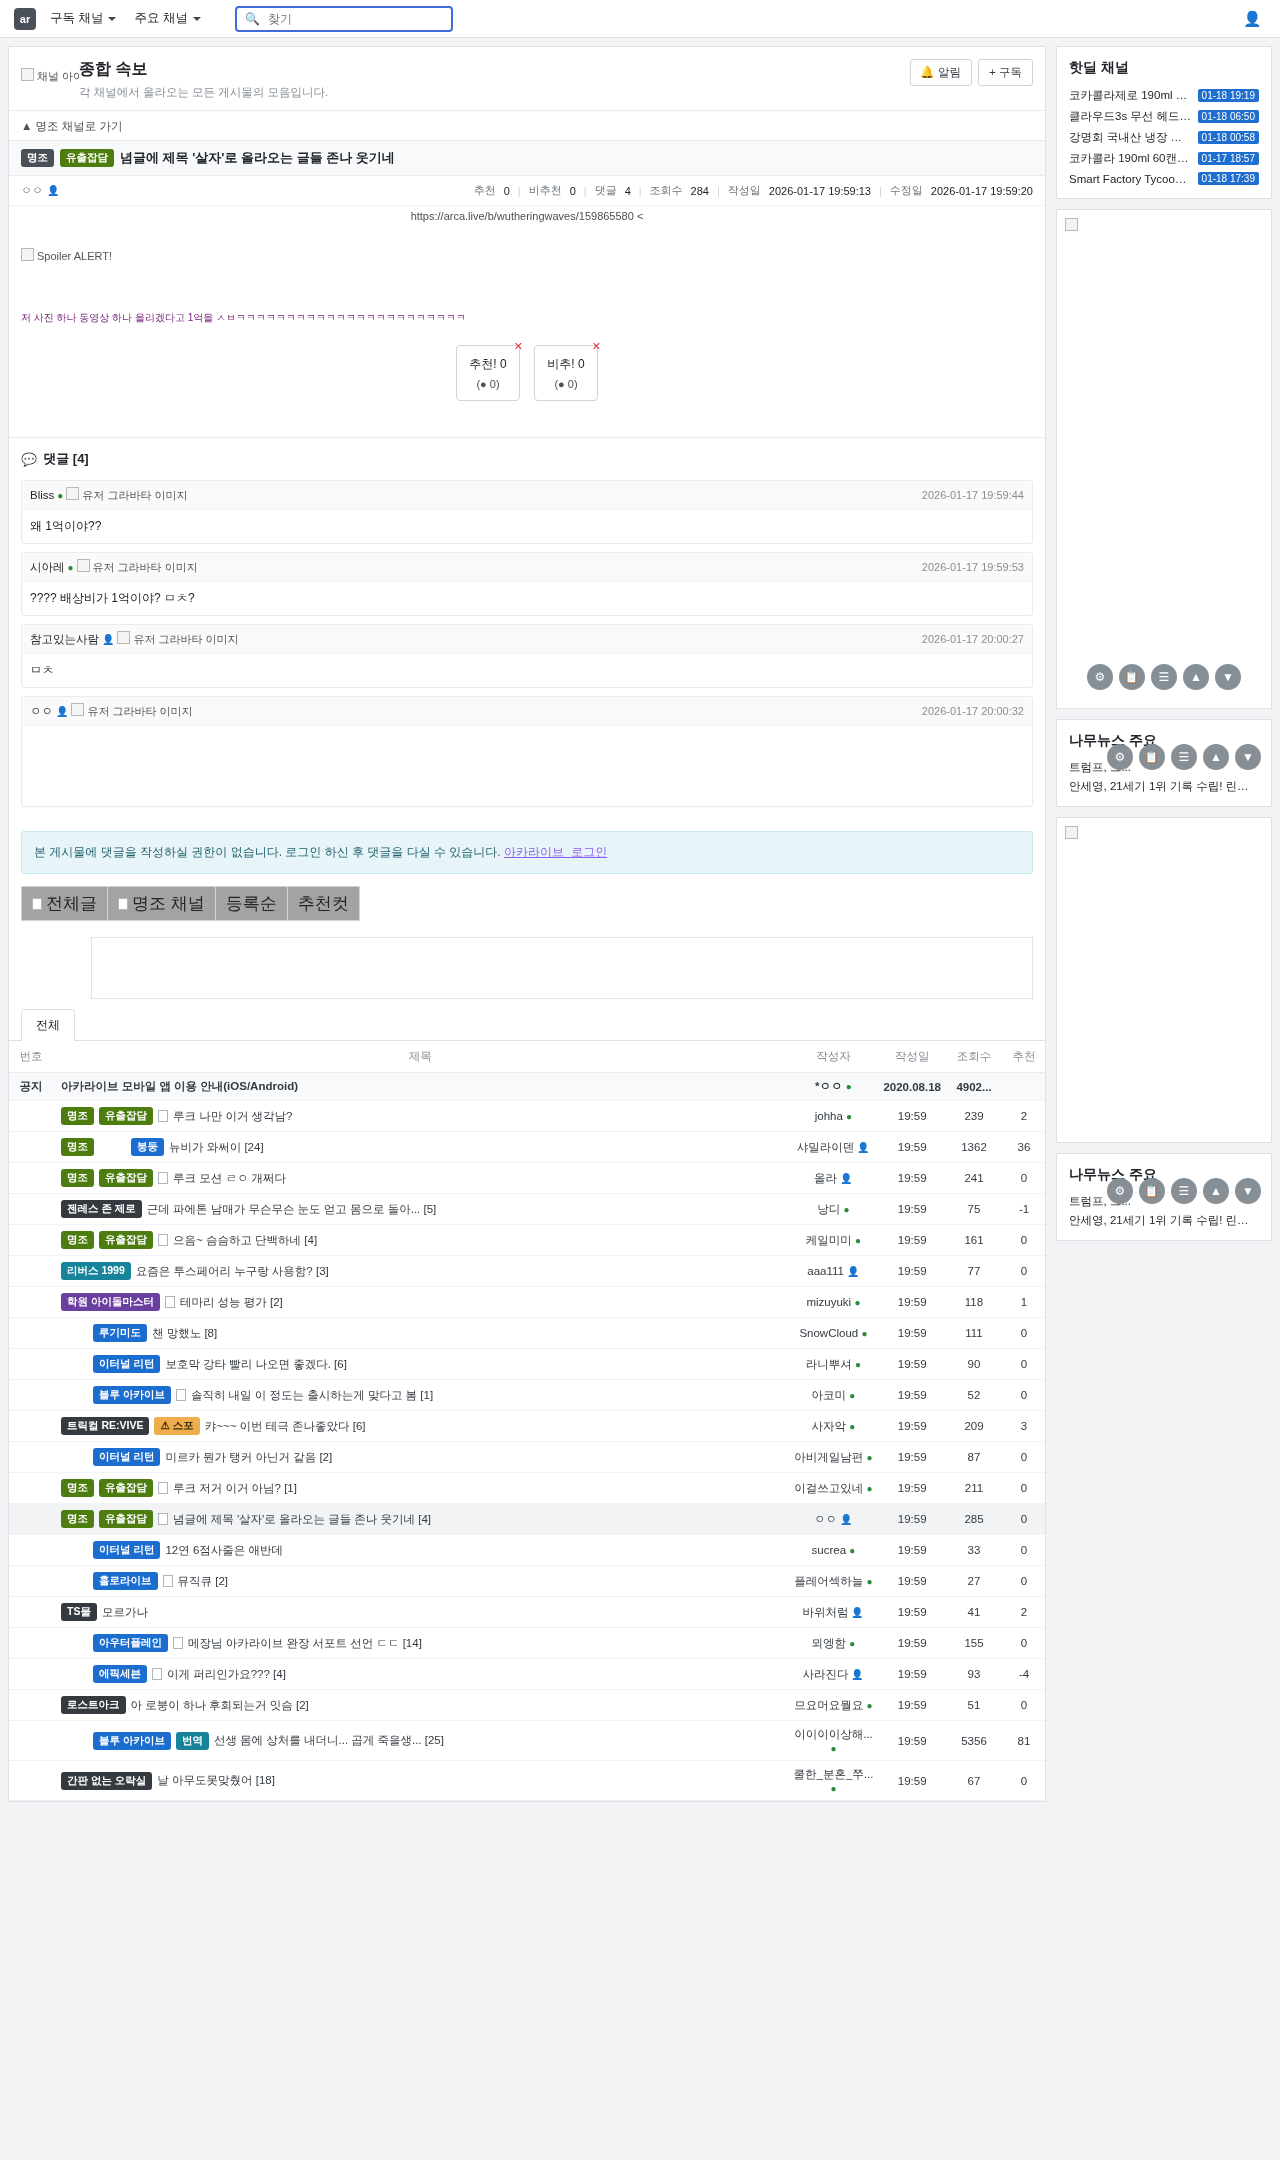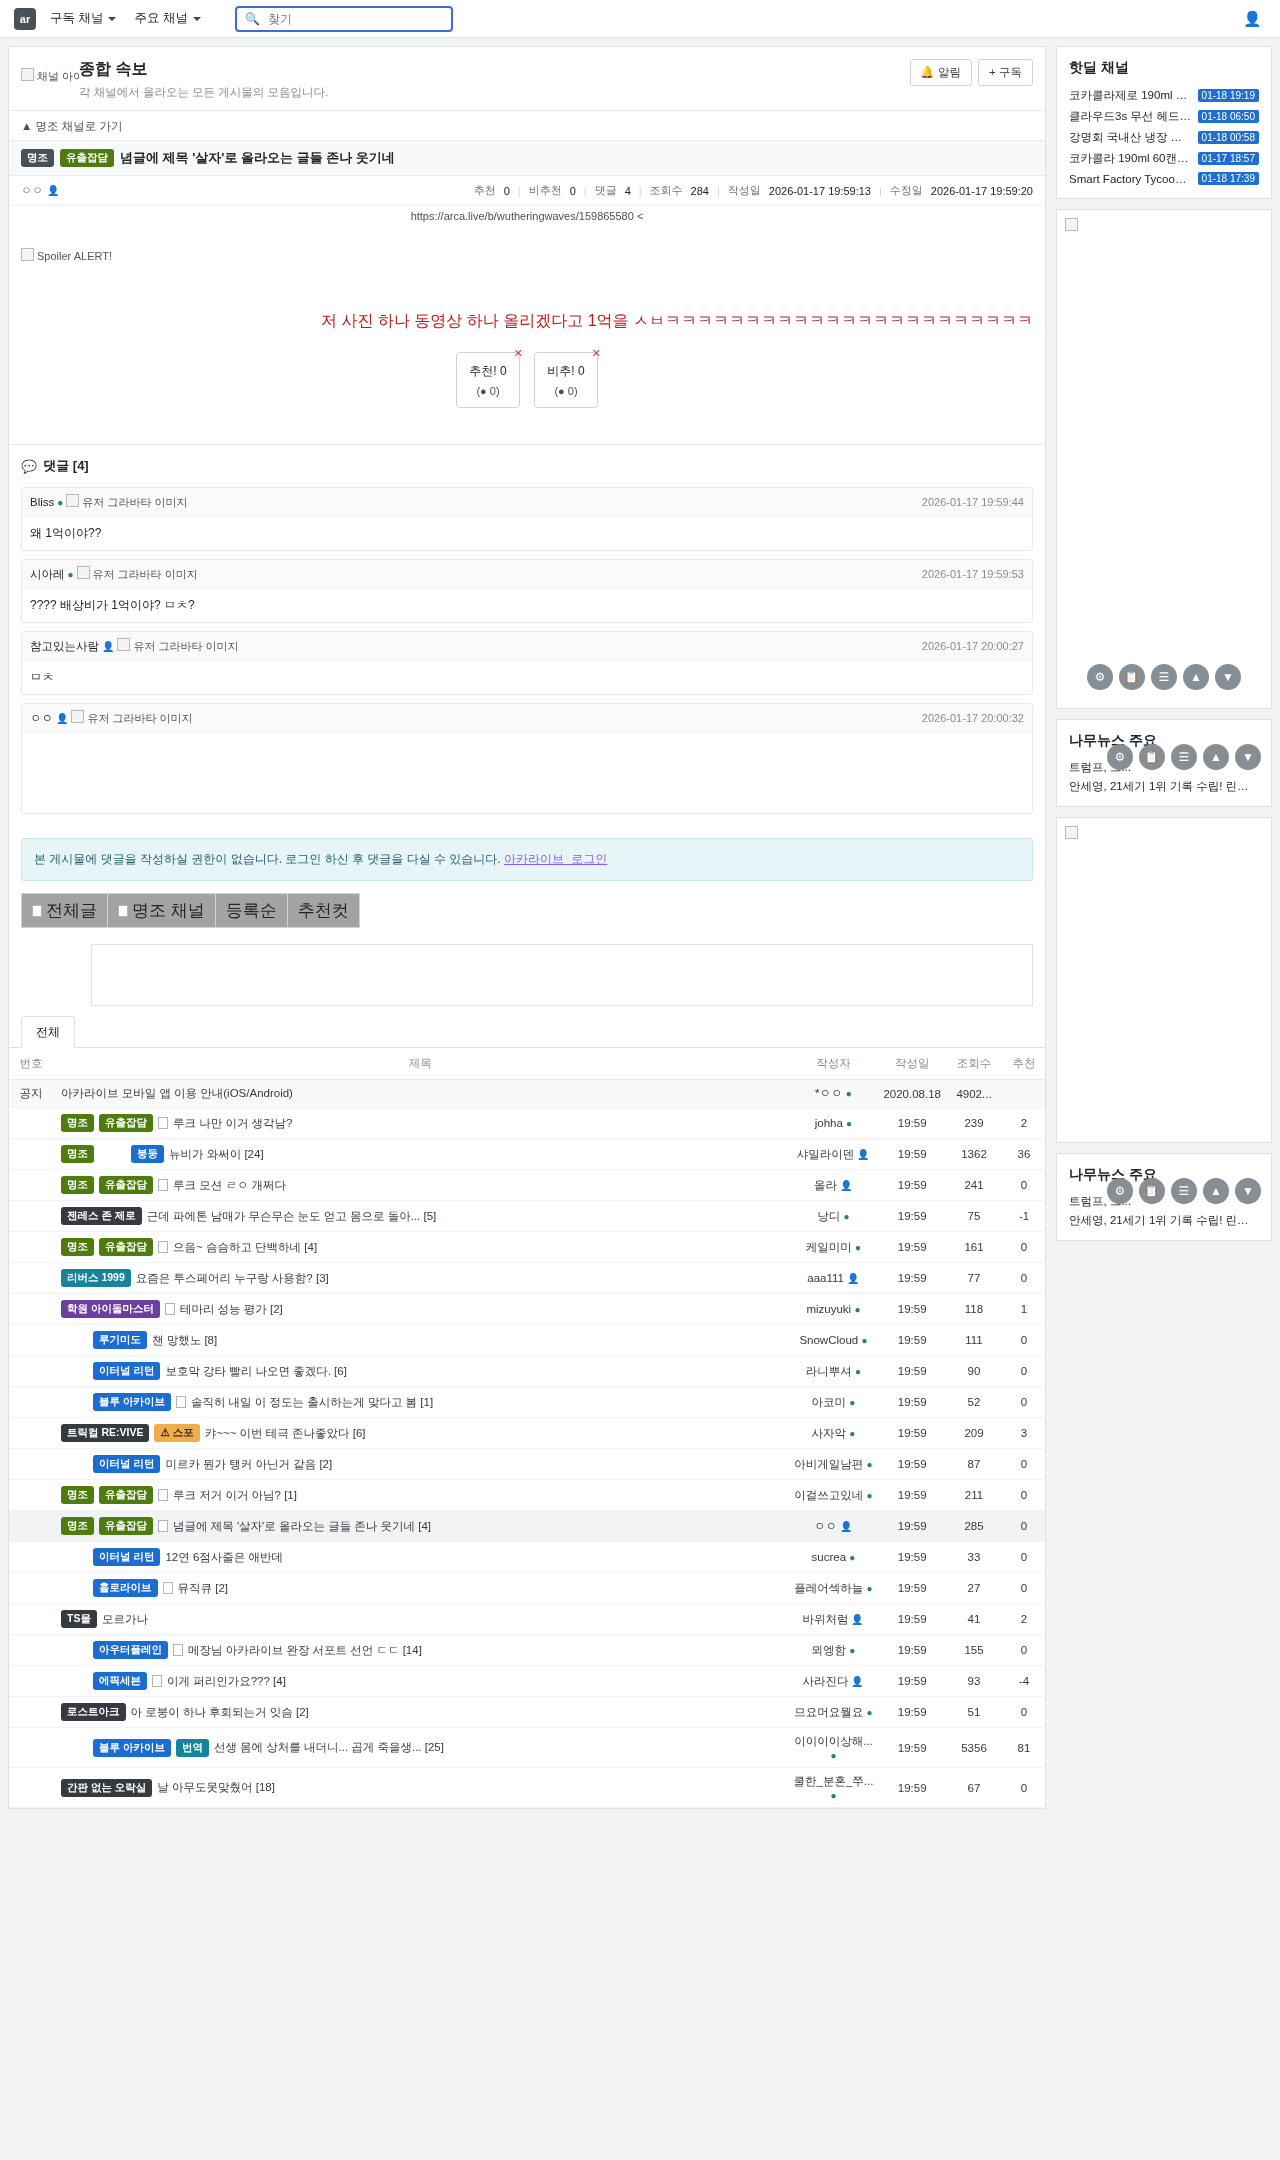--- a/index.html
+++ b/index.html
@@ -149,21 +149,21 @@
     gap:10px;
   }
   .meta-left { display:flex; align-items:center; gap:4px; }
   .meta-right { margin-left:auto; display:flex; align-items:center; gap:8px; }
   .meta-sep { color:#ced4da; }
   .meta-num { color:#212529; }
   .link-row {
     text-align:center; padding:4px 12px 8px 12px; font-size:11px; color:#495057;
   }
   .article-body { padding:18px 12px 10px 12px; min-height:120px; }
-  .article-text { font-size:16px; margin:48px 0 0 0; color:#b91c1c;text-align:right; }
+  .article-text { font-size:10px; margin:48px 0 0 0; color:#701a75; }
   .vote-wrap { display:flex; justify-content:center; gap:14px; padding:20px 0 26px 0;}
   .vote-box {
     border:1px solid #ced4da; border-radius:4px;
     width:64px; padding:10px 6px; text-align:center; font-size:12px;
     position:relative; background:#fff;
   }
   .vote-box small { display:block; margin-top:5px; color:#495057; font-size:11px;}
   .vote-x { position:absolute; top:-6px; right:-4px; color:#e03131; font-size:11px;}
 
   
@@ -241,21 +241,21 @@
   table.list td {
     padding:6px 4px; border-bottom:1px solid #f1f3f5;
     color:#343a40; vertical-align:middle;
   }
   .c-num { width:44px; text-align:center; color:#adb5bd;}
   .c-title { padding-left:8px !important; }
   .c-author { width:92px; text-align:center;}
   .c-date { width:60px; text-align:center; color:#868e96;}
   .c-view { width:58px; text-align:center; color:#868e96;}
   .c-vote { width:42px; text-align:center; color:#868e96;}
-  tr.notice td { background:#f8f9fa; font-weight:normal; }
+  tr.notice td { background:#f8f9fa; font-weight:bold; }
   tr.active td { background:#f1f3f5; }
   .title-cell { display:flex; align-items:center; gap:5px; flex-wrap:nowrap; overflow:hidden;}
   .doc-ico {
     display:inline-block; width:10px; height:12px;
     border:1px solid #adb5bd; background:#fff; flex:none;
   }
   .usr-ico { color:#868e96; font-size:10px;}
 
   
   .card {

